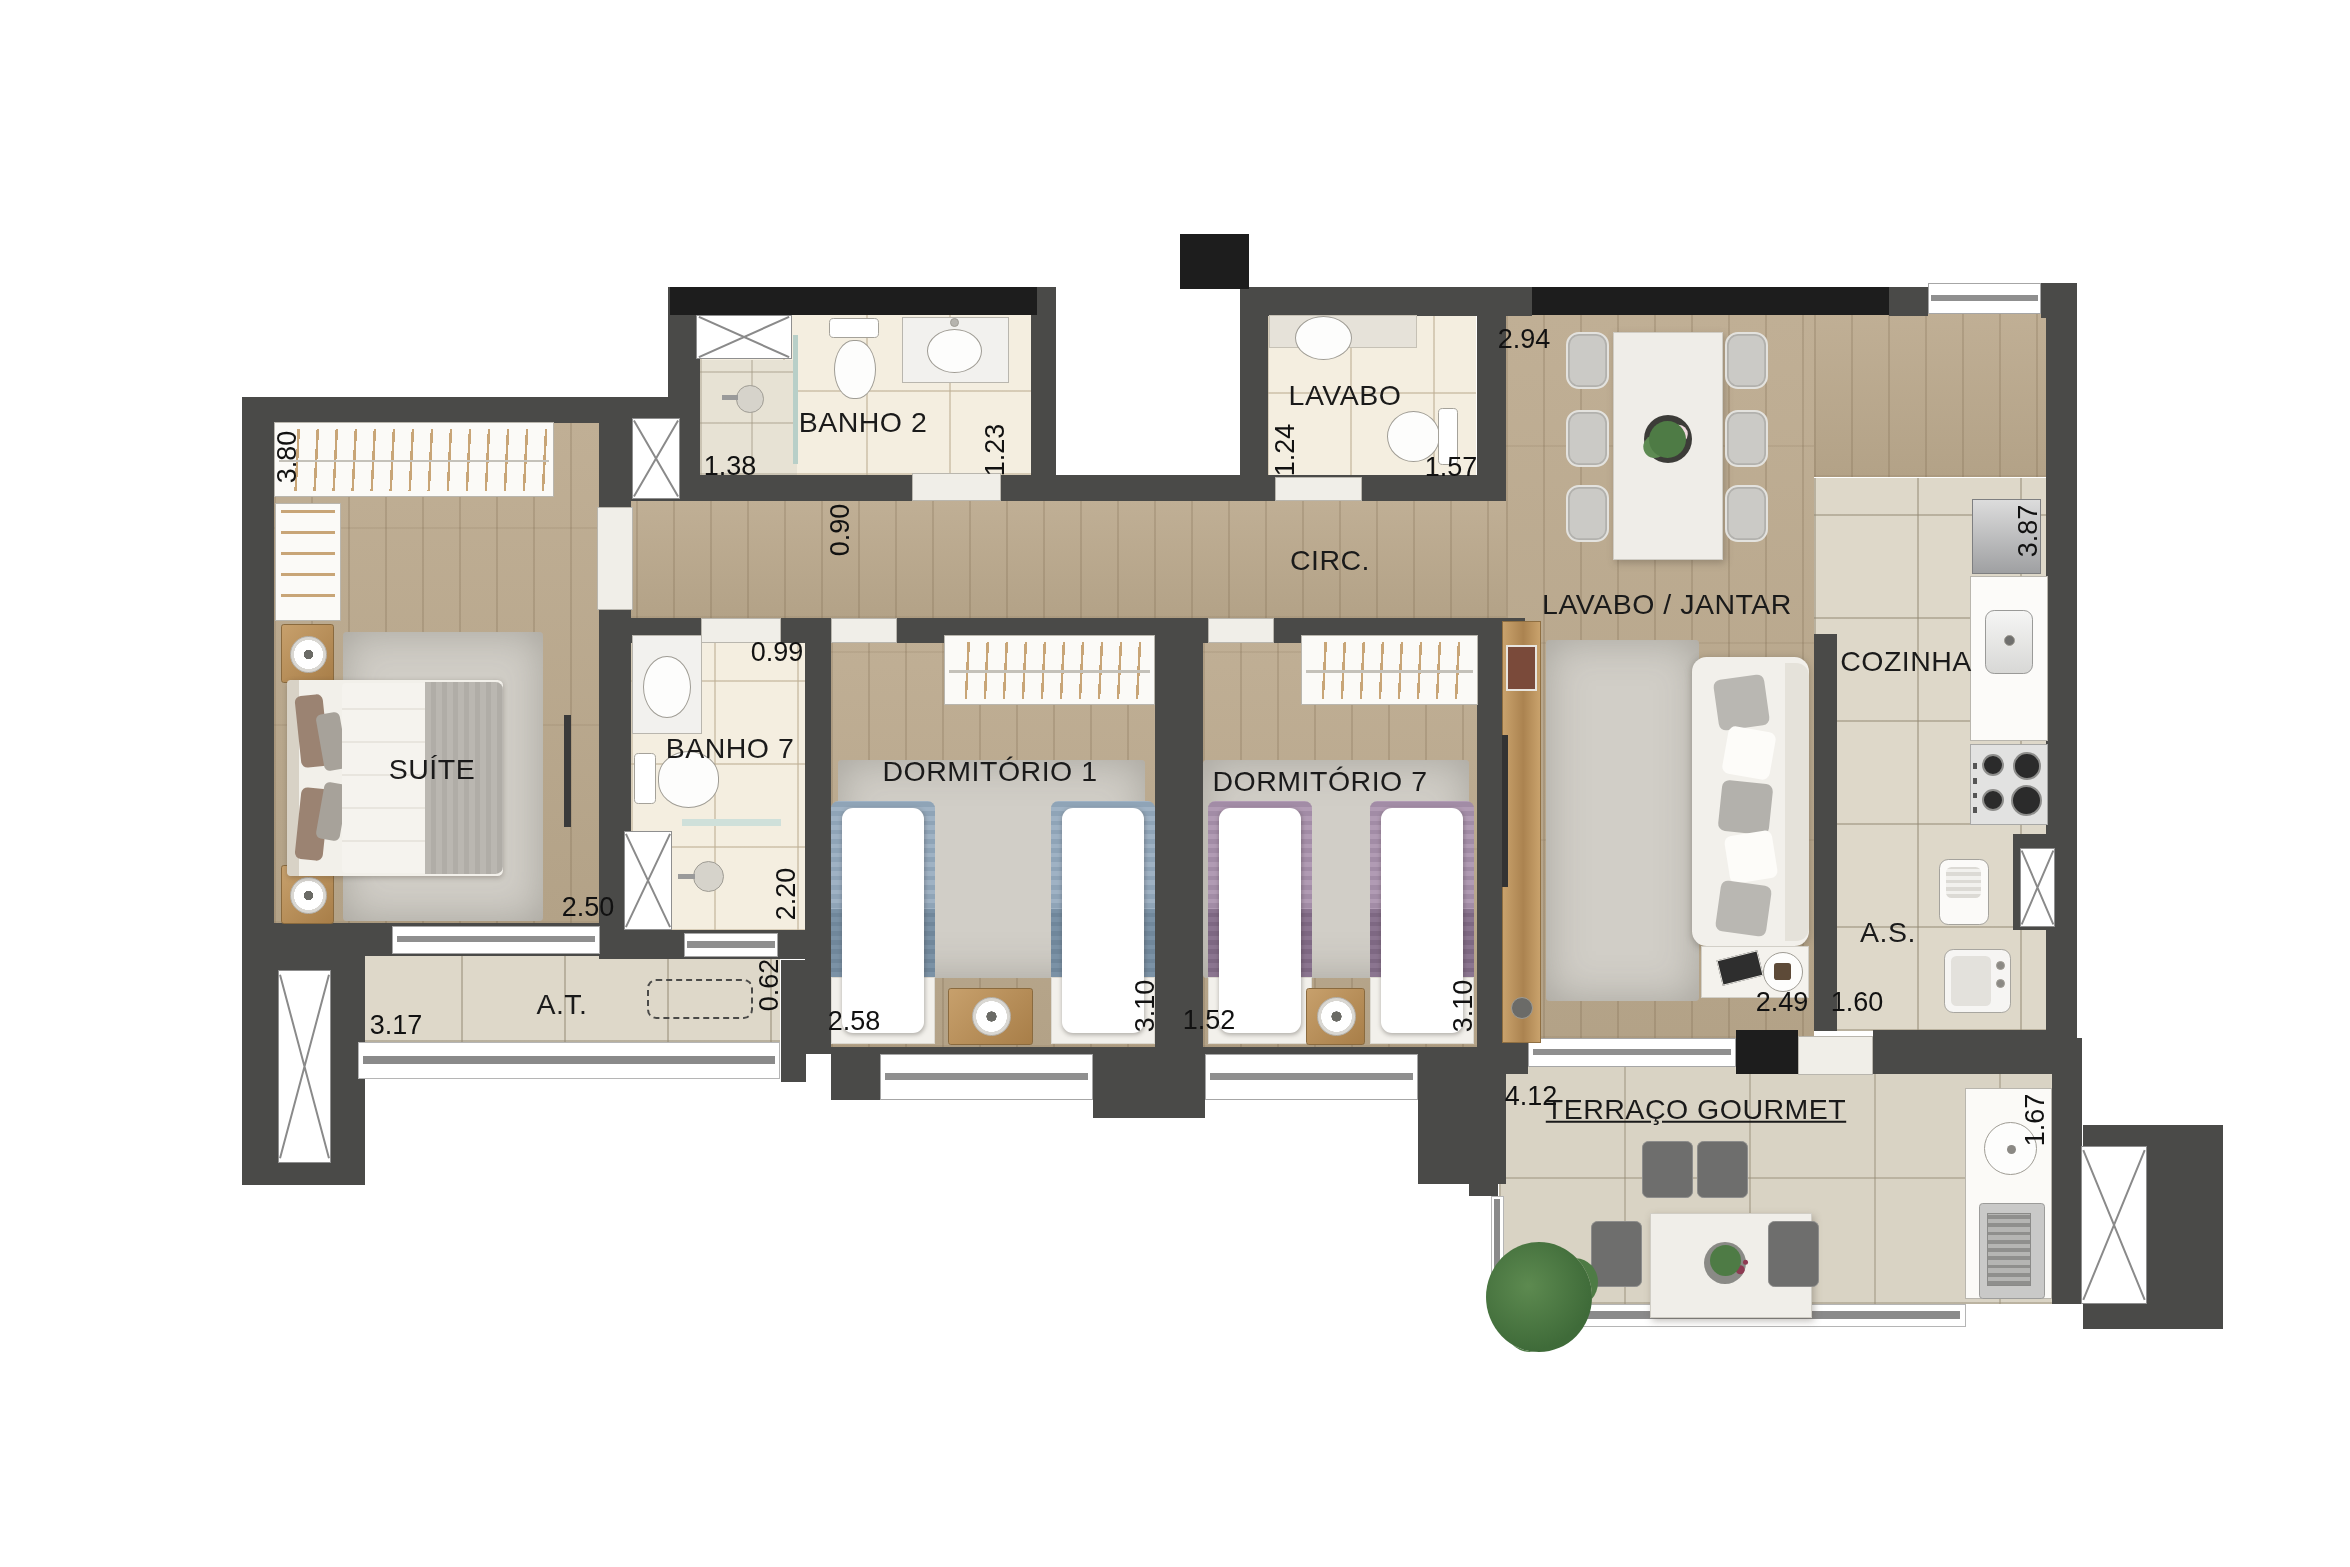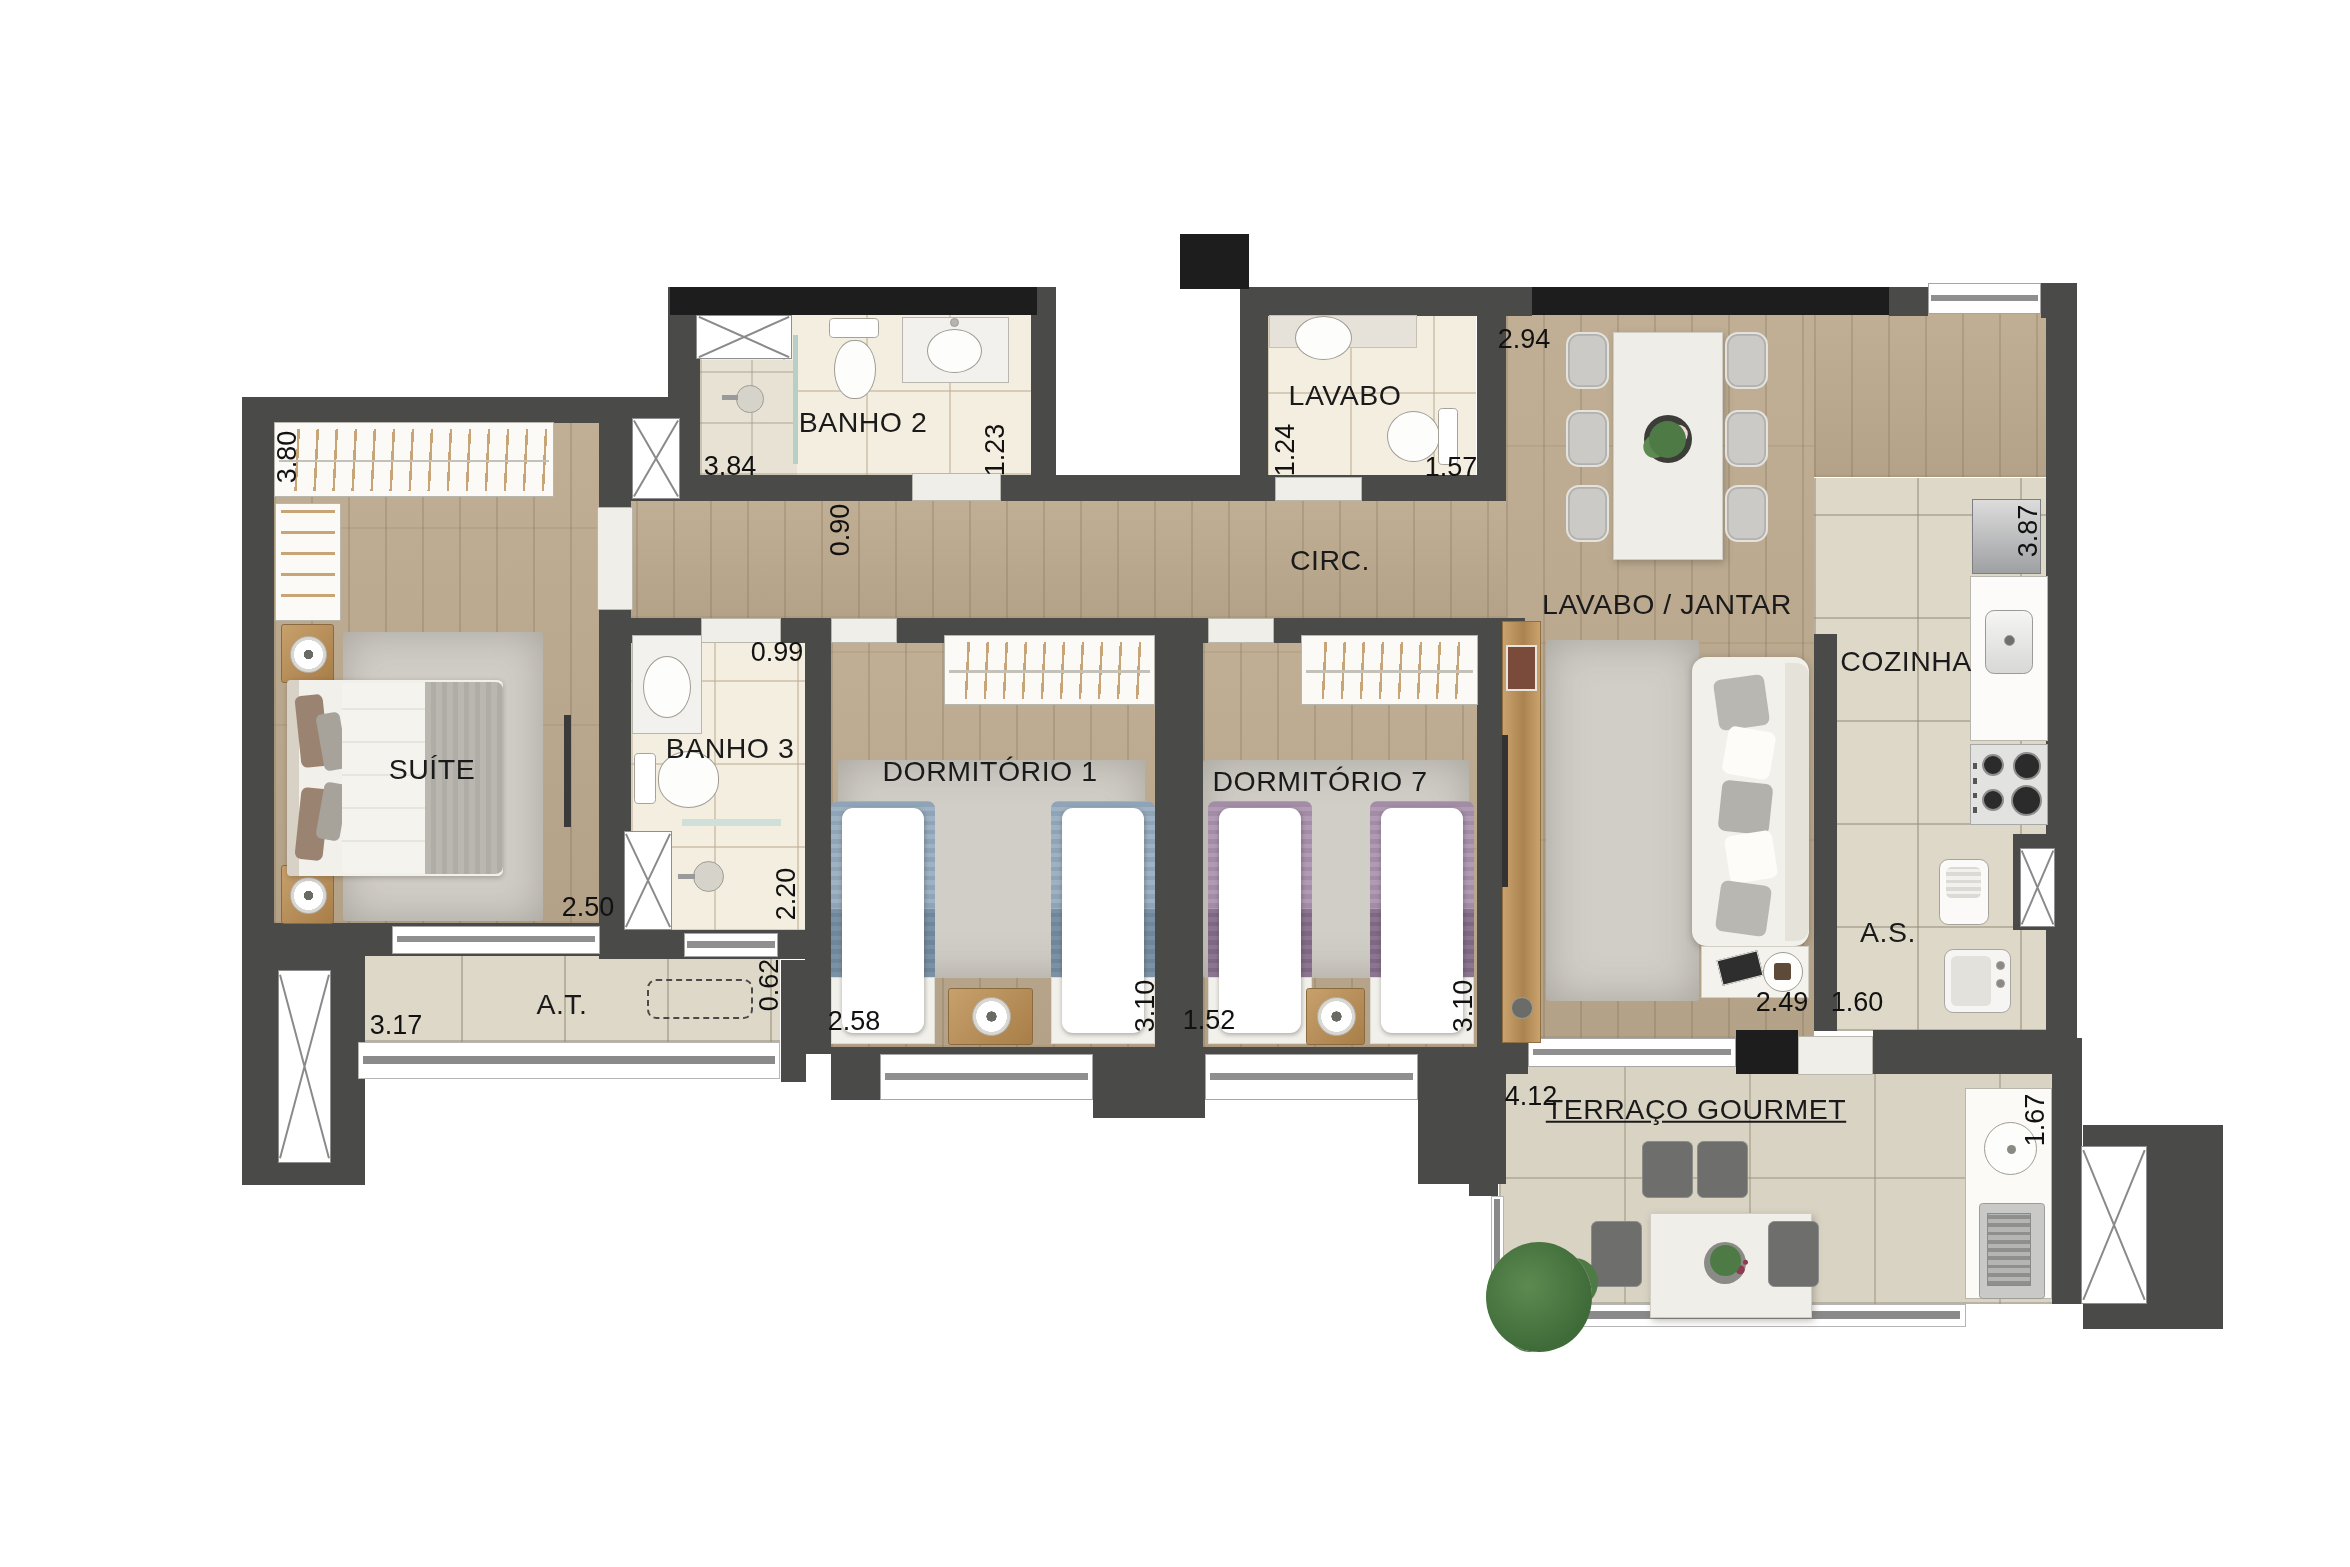--- a/index.html
+++ b/index.html
@@ -340,37 +340,37 @@
   <div class="oval" style="left:1486px;top:1242px;width:106px;height:110px;background:radial-gradient(circle at 40% 40%,#5d8a50,#3f6b39 70%);border:none;box-shadow:-9.2px 27.5px 0 -27.5px #4e7b45, 37px -14.7px 0 -31px #4e7b45;"></div>
   <div class="oval" style="left:1984px;top:1122px;width:53px;height:53px;">
       <div class="abs" style="left:22px;top:22px;width:9.2px;height:9.2px;background:#8b8984;border-radius:50%;"></div>
     </div>
   <div class="abs" style="left:1979px;top:1203px;width:66px;height:96px;background:#c9c9c8;border:1.8px solid #9c9c9a;box-sizing:border-box;border-radius:3.7px;">
     <div class="abs" style="left:7.3px;top:9.2px;width:44px;height:73px;background:repeating-linear-gradient(0deg,#8f8f8d 0 3.7px,#b5b5b3 3.7px 8.3px);border:1.8px solid #8a8a88;box-sizing:border-box;"></div>
   </div>
   <div class="dashedbox" style="left:647px;top:979px;width:106px;height:40px;"></div>
 
   <div class="lbl" style="left:432px;top:769px;">SUÍTE</div>
-  <div class="lbl" style="left:730px;top:748px;">BANHO 3</div>
+  <div class="lbl" style="left:730px;top:748px;">BANHO 7</div>
   <div class="lbl" style="left:863px;top:422px;">BANHO 2</div>
   <div class="lbl" style="left:1345px;top:395px;">LAVABO</div>
   <div class="lbl" style="left:1330px;top:560px;">CIRC.</div>
   <div class="lbl" style="left:1667px;top:604px;">LAVABO / JANTAR</div>
   <div class="lbl" style="left:1906px;top:661px;">COZINHA</div>
   <div class="lbl" style="left:1888px;top:932px;">A.S.</div>
   <div class="lbl" style="left:562px;top:1004px;">A.T.</div>
   <div class="lbl" style="left:990px;top:771px;">DORMITÓRIO 1</div>
   <div class="lbl" style="left:1320px;top:781px;">DORMITÓRIO 7</div>
   <div class="lbl" style="left:1696px;top:1109px;text-decoration:underline;">TERRAÇO GOURMET</div>
 
   <div class="dim v" style="left:287px;top:457px;">3.80</div>
   <div class="dim" style="left:588px;top:907px;">2.50</div>
   <div class="dim" style="left:777px;top:652px;">0.99</div>
   <div class="dim v" style="left:786px;top:894px;">2.20</div>
-  <div class="dim" style="left:730px;top:466px;">3.84</div>
+  <div class="dim" style="left:730px;top:466px;">1.38</div>
   <div class="dim v" style="left:995px;top:450px;">1.23</div>
   <div class="dim v" style="left:840px;top:530px;">0.90</div>
   <div class="dim v" style="left:1285px;top:450px;">1.24</div>
   <div class="dim" style="left:1451px;top:467px;">1.57</div>
   <div class="dim" style="left:1524px;top:339px;">2.94</div>
   <div class="dim" style="left:1782px;top:1002px;">2.49</div>
   <div class="dim v" style="left:2028px;top:531px;">3.87</div>
   <div class="dim" style="left:1857px;top:1002px;">1.60</div>
   <div class="dim" style="left:396px;top:1025px;">3.17</div>
   <div class="dim v" style="left:769px;top:985px;">0.62</div>

